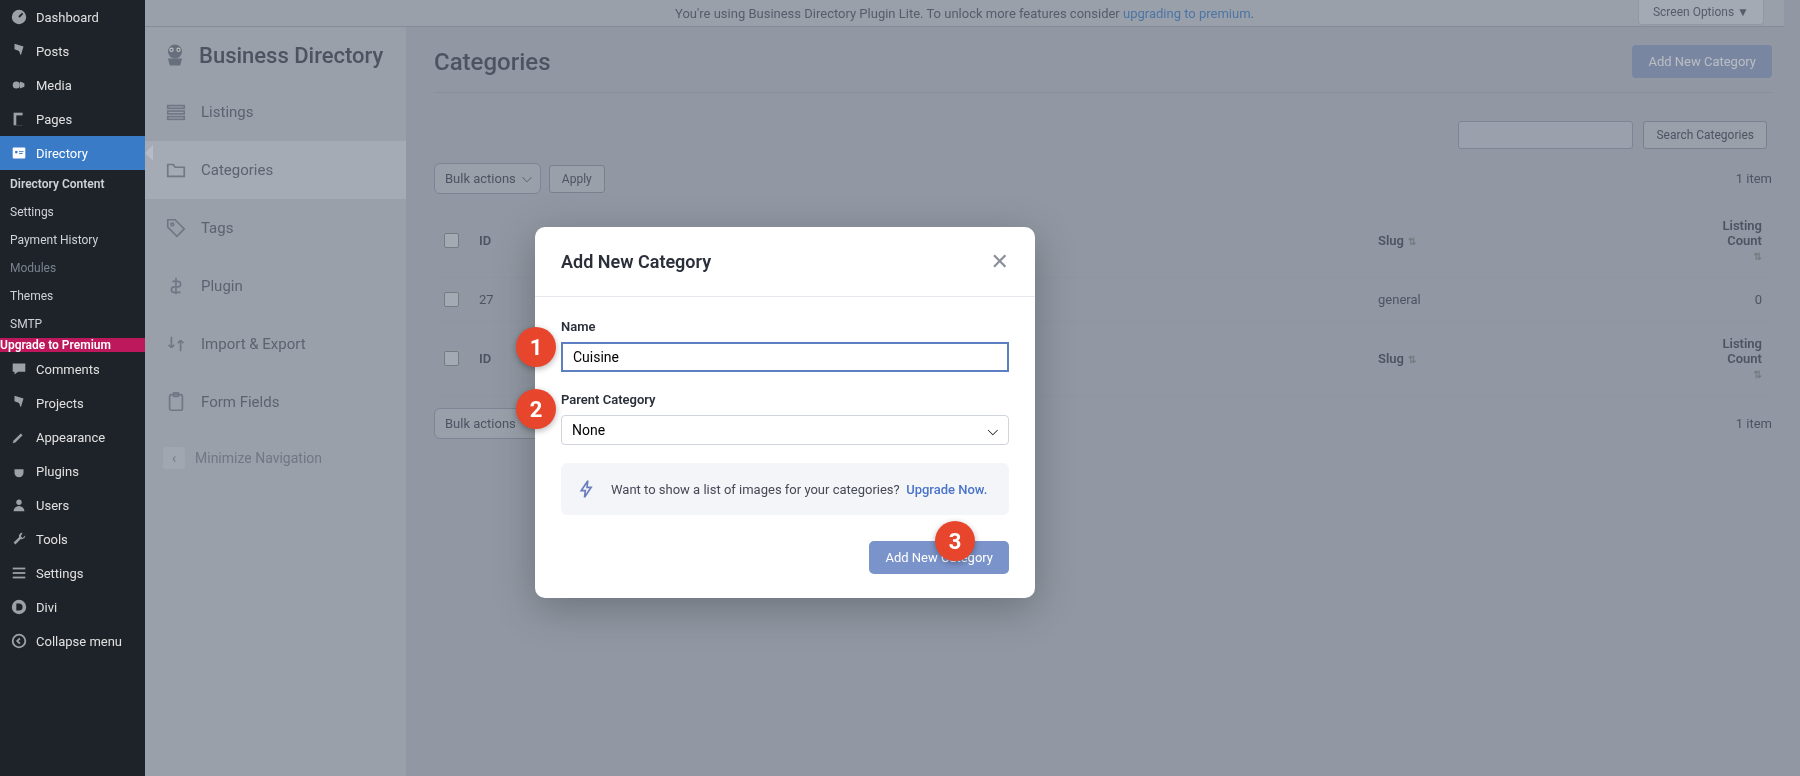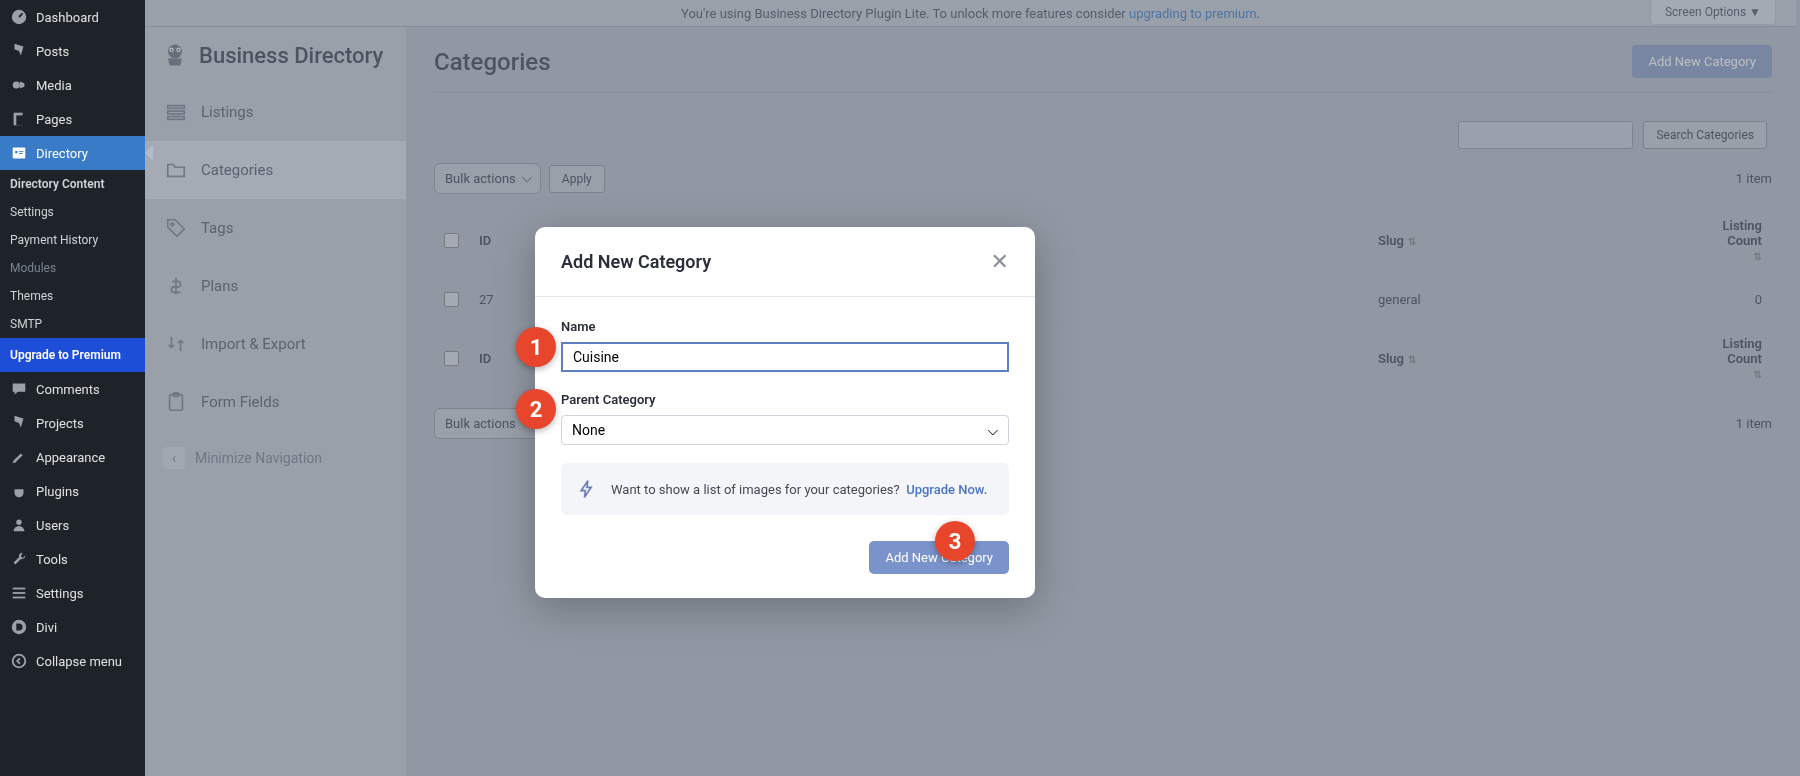--- a/index.html
+++ b/index.html
@@ -8,26 +8,26 @@
     
     .overlay { position: absolute; inset: 0; background: rgba(100,108,120,0.45); z-index: 50; }
     
     
     .wp-sidebar { position: absolute; left: 0; top: 0; width: 145px; height: 100%; background: #1e2329; color: #eee; font-size: 13px; z-index: 60; }
     .wp-item { display: flex; align-items: center; gap: 8px; padding: 8px 10px; color: #e0e0e0; cursor: pointer; }
     .wp-item.active { background: #3a7bc8; color: #fff; position: relative; }
     .wp-item.active::after { content: ''; position: absolute; right: -8px; top: 50%; transform: translateY(-50%); border: 8px solid transparent; border-right-color: #b6bcc7; }
     .wp-sub { padding: 7px 10px; font-size: 12px; color: #cfd2d6; cursor: pointer; }
     .wp-sub.dim { color: #7a8290; }
-    .wp-sub.upgrade { background: #1d4ed8; color: #fff; font-weight: 600; padding: 10px; }
+    .wp-sub.upgrade { background: #be185d; color: #fff; font-weight: 600; padding: 0; }
     .wp-item svg, .wp-item .ic { width: 18px; height: 18px; flex-shrink: 0; fill: #9ca1a8; }
     .wp-item.active svg { fill: #fff; }
     
     
-    .top-notice { position: absolute; left: 145px; right: 4px; top: 0; height: 27px; background: #c6cad4; border-bottom: 1px solid #a0a6b3; display: flex; align-items: center; justify-content: center; font-size: 13px; color: #4a5160; z-index: 10; }
+    .top-notice { position: absolute; left: 145px; right: 16px; top: 0; height: 27px; background: #c6cad4; border-bottom: 1px solid #a0a6b3; display: flex; align-items: center; justify-content: center; font-size: 13px; color: #4a5160; z-index: 10; }
     .top-notice a { color: #3a7bc8; text-decoration: none; }
     .screen-opts { position: absolute; right: 20px; top: 0; background: #d8dce5; border: 1px solid #b8bdc9; border-top: none; padding: 5px 14px; font-size: 12px; color: #4a5160; border-radius: 0 0 4px 4px; cursor: pointer; }
     
     
     .sub-sidebar { position: absolute; left: 145px; top: 27px; width: 261px; bottom: 0; background: #c6cad3; z-index: 10; }
     .sub-header { display: flex; align-items: center; gap: 10px; padding: 14px 16px; font-size: 22px; color: #3a4150; font-weight: 500; }
     .sub-header svg { width: 28px; height: 28px; }
     .sub-nav-item { display: flex; align-items: center; gap: 14px; padding: 18px 20px; font-size: 15px; color: #555b6a; cursor: pointer; }
     .sub-nav-item.active { background: #dadee6; }
     .sub-nav-item svg { width: 22px; height: 22px; stroke: #7a8190; fill: none; stroke-width: 1.8; }
@@ -219,21 +219,21 @@
       <svg viewBox="0 0 24 24">
         <path d="M3 3h8l10 10-8 8L3 11z"></path>
         <circle cx="8" cy="8" r="1.5"></circle>
       </svg>
       <span>Tags</span>
     </div>
   <div class="sub-nav-item">
       <svg viewBox="0 0 24 24">
         <path d="M12 3v18M8 7h6a3 3 0 010 6H10a3 3 0 000 6h7"></path>
       </svg>
-      <span>Plans</span>
+      <span>Plugin</span>
     </div>
   <div class="sub-nav-item">
       <svg viewBox="0 0 24 24">
         <path d="M7 4v12M7 16l-3-3M7 16l3-3M17 20V8M17 8l-3 3M17 8l3 3"></path>
       </svg>
       <span>Import &amp; Export</span>
     </div>
   <div class="sub-nav-item">
       <svg viewBox="0 0 24 24">
         <rect x="5" y="4" width="14" height="17" rx="2"></rect>

